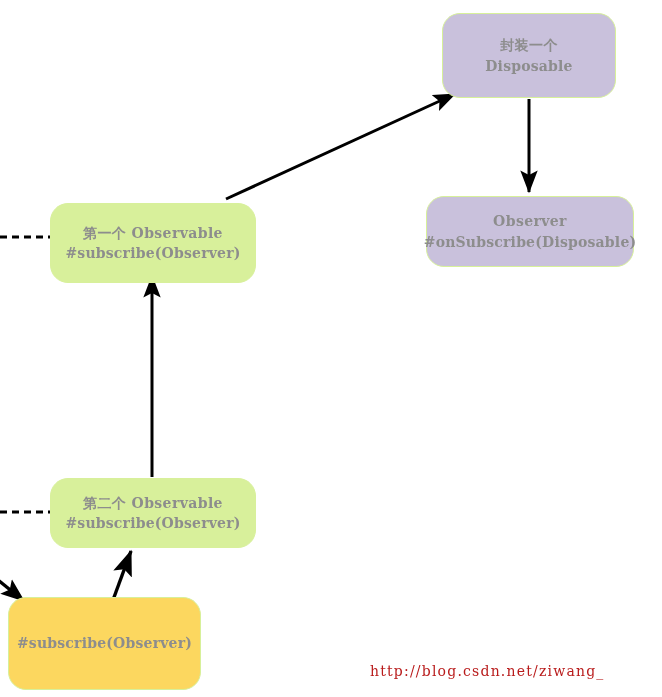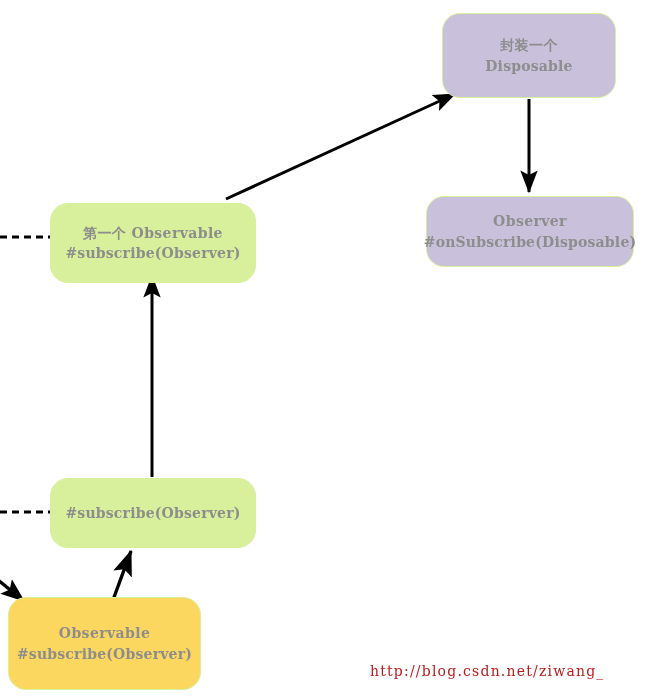--- a/index.html
+++ b/index.html
@@ -130,23 +130,23 @@
     <span class="line1">封装一个</span>
     <span class="line2">Disposable</span>
   </div>
 
   <div class="node green" id="node-first-observable">
     <span class="line1">第一个 Observable</span>
     <span class="line2">#subscribe(Observer)</span>
   </div>
 
   <div class="node green" id="node-second-observable">
+    <span class="line1">第二个 Observable</span>
     <span class="line2">#subscribe(Observer)</span>
   </div>
 
   <div class="node orange" id="node-observable">
-    <span class="line1">Observable</span>
     <span class="line2">#subscribe(Observer)</span>
   </div>
 
   <div class="watermark">http://blog.csdn.net/ziwang_</div>
 
 </div>
 
 </body></html>

